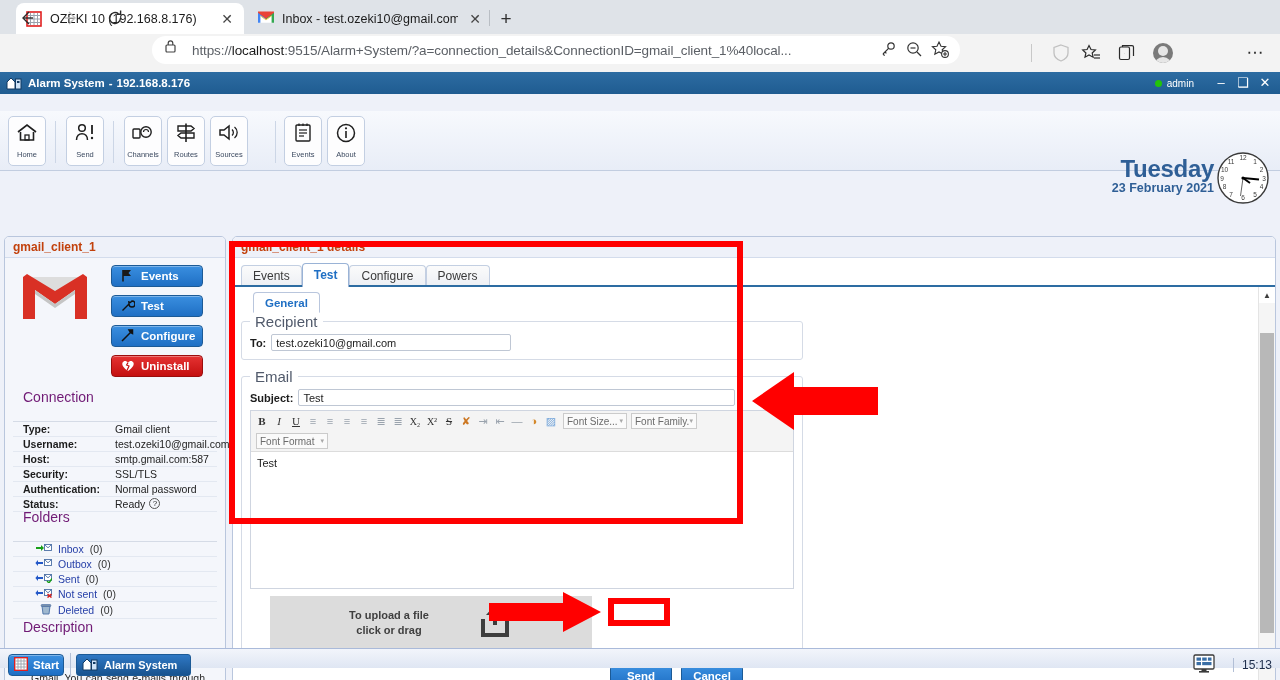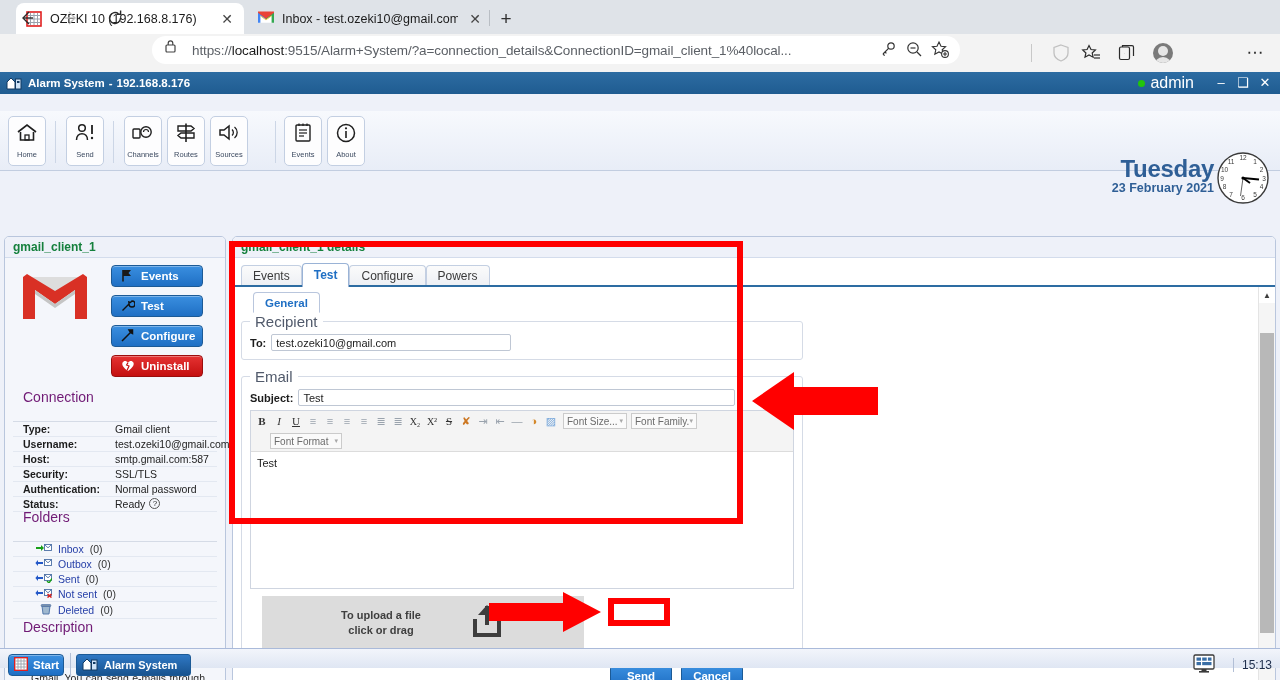--- a/index.html
+++ b/index.html
@@ -97,21 +97,21 @@
     width: 16px; height: 14px; flex: none; margin-right: 6px; position: relative;
   }
   .title-right {
     position: absolute; right: 4px; top: 0; height: 22px;
     display: flex; align-items: center; gap: 0px; font-weight: normal;
   }
   .status-dot {
     width: 7px; height: 7px; border-radius: 50%; background: #22c40a;
     margin-right: 5px;
   }
-  .admin-label { font-size: 16px; margin-right: 16px; font-weight: normal; }
+  .admin-label { font-size: 10px; margin-right: 16px; font-weight: normal; }
   .wbtn {
     width: 22px; height: 22px; text-align: center; line-height: 22px;
     font-size: 13px; color: #fff;
   }
 
   .menubar {
     position: absolute; left: 0; top: 22px; width: 1280px; height: 17px;
     background: #eef1f9; font-size: 11px; color: #1f3a66;
     display: flex; align-items: center; padding-left: 8px; gap: 18px;
   }
@@ -147,21 +147,21 @@
   .clock-wrap {
     position: absolute; right: 10px; top: 40px; width: 54px; height: 54px;
   }
 
   
   .panel {
     position: absolute; background: #f4f6fb;
     border: 1px solid #b9c6dd; border-radius: 5px;
   }
   .panel-head {
-    height: 21px; font-size: 12px; font-weight: bold; color: #15803d;
+    height: 21px; font-size: 12px; font-weight: bold; color: #c2410c;
     padding-left: 8px; line-height: 21px;
     background: #eef1f9; border-bottom: 1px solid #d3dcec;
     border-radius: 4px 4px 0 0;
   }
   #left-panel { left: 4px; top: 164px; width: 222px; height: 470px; }
   #right-panel { left: 232px; top: 164px; width: 1044px; height: 470px;
                  background: #fff; }
 
   
   .gmail-logo {
@@ -268,21 +268,21 @@
   }
   .selectish .caret { color: #a8a8a8; font-size: 7px; }
   .editor-body {
     height: 136px; background: #fff; font-size: 11px; color: #1c1c1c;
     padding: 5px 6px;
   }
 
   .upload-zone {
     width: 322px; height: 54px; background: #dcdcdc;
     display: flex; align-items: center; justify-content: center; gap: 48px;
-    margin-top: 7px; margin-left: 12px;
+    margin-top: 7px; margin-left: 20px;
   }
   .upload-text {
     font-size: 11px; color: #3f3f3f; font-weight: bold; text-align: center;
     line-height: 1.35;
   }
 
   .actions-row {
     position: absolute; left: 8px; top: 428px; width: 502px;
     display: flex; justify-content: flex-end; gap: 9px;
   }
@@ -808,21 +808,21 @@
                 <span>Font Size...</span>
                 <span class="caret">▾</span>
               </span>
               <span class="selectish" style="min-width:66px">
                 <span>Font Family.</span>
                 <span class="caret">▾</span>
               </span>
 
               <span style="flex-basis:100%; height:2px"></span>
 
-              <span class="selectish" style="min-width:72px; margin-left:16px">
+              <span class="selectish" style="min-width:72px; margin-left:2px">
                 <span>Font Format</span>
                 <span class="caret">▾</span>
               </span>
             </div>
             <div class="editor-body">Test</div>
           </div>
 
           <div class="upload-zone">
             <span class="upload-text">
               <span>To upload a file</span><br>

